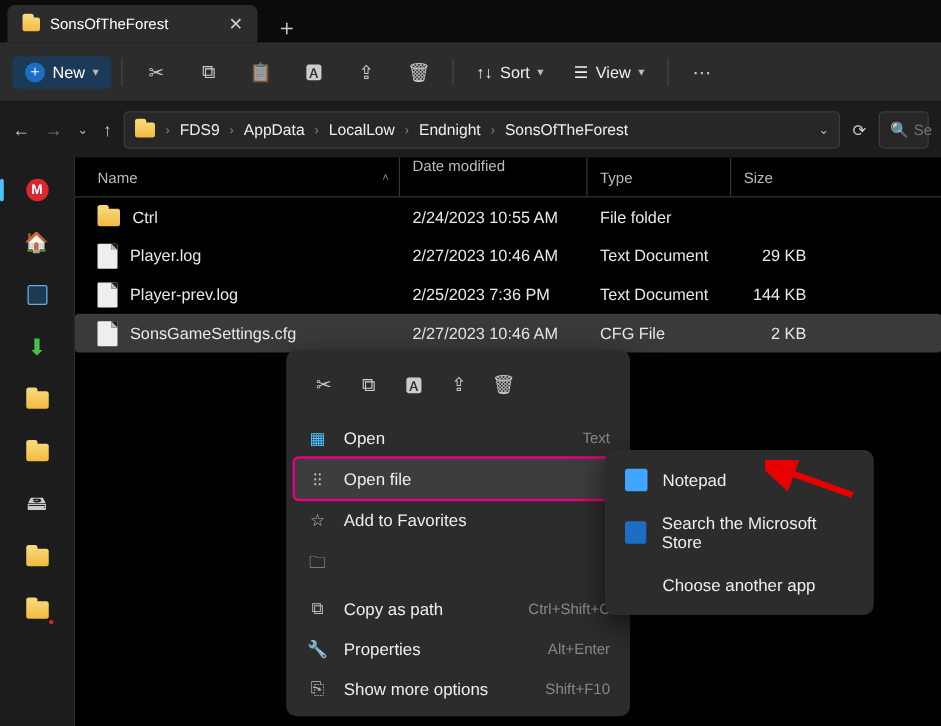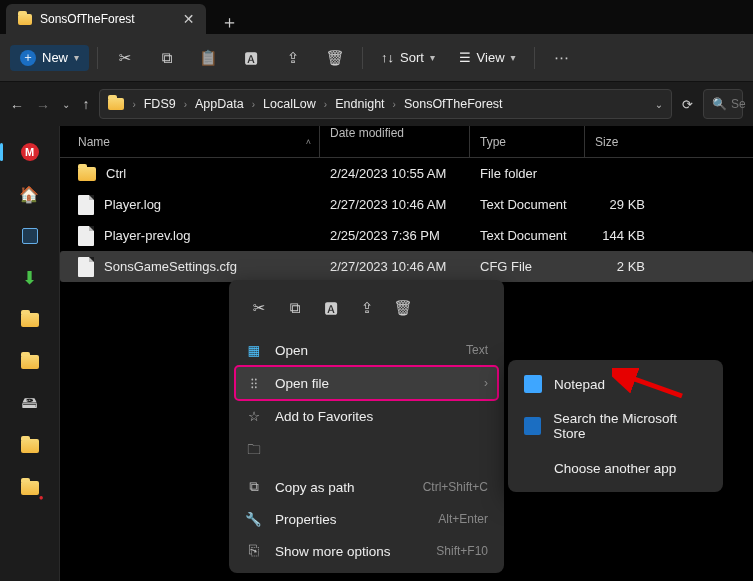--- a/index.html
+++ b/index.html
@@ -60,21 +60,21 @@
     
     .context-menu { position:absolute; top:280px; left:229px; width:275px; background:#2c2c2c; border-radius:8px; box-shadow:0 8px 24px rgba(0,0,0,.6); padding:6px; z-index:10;}
     .cm-toolbar { display:flex; gap:4px; padding:6px 8px 10px;}
     .cm-tb-icon { width:32px;height:32px; display:flex;align-items:center;justify-content:center; color:#ccc; border-radius:4px; font-size:15px;}
     .cm-item { display:flex; align-items:center; gap:12px; padding:8px 10px; font-size:13.5px; border-radius:4px; color:#eee;}
     .cm-item .shortcut { margin-left:auto; color:#888; font-size:12px;}
     .cm-item.highlight { background:#3d3d3d; outline:2px solid #e6007e; outline-offset:-1px;}
     .cm-icon { width:18px; display:flex; justify-content:center; color:#bbb;}
 
     
-    .submenu { position:absolute; top:360px; left:508px; width:215px; background:#2c2c2c; border-radius:8px; box-shadow:0 8px 24px rgba(0,0,0,.6); padding:6px; z-index:11;}
+    .submenu { position:absolute; top:360px; left:484px; width:215px; background:#2c2c2c; border-radius:8px; box-shadow:0 8px 24px rgba(0,0,0,.6); padding:6px; z-index:11;}
     .sm-item { display:flex;align-items:center;gap:12px;padding:9px 10px;font-size:13.5px;border-radius:4px;color:#eee;}
     .sm-icon{width:18px;height:18px;display:flex;align-items:center;justify-content:center;}
 
     
     .red-arrow { position:absolute; top:368px; left:612px; z-index:12; pointer-events:none;}
   </style>
 </head>
 <body>
 
 <div class="tab-bar">

